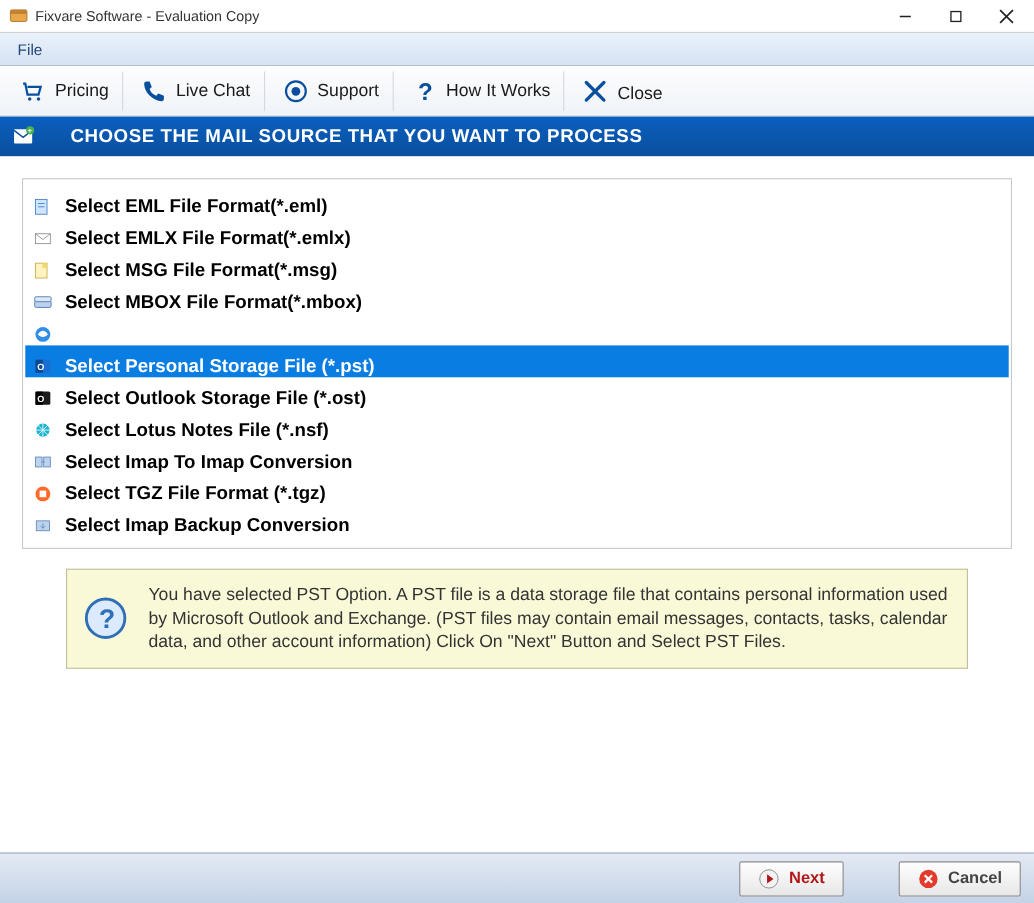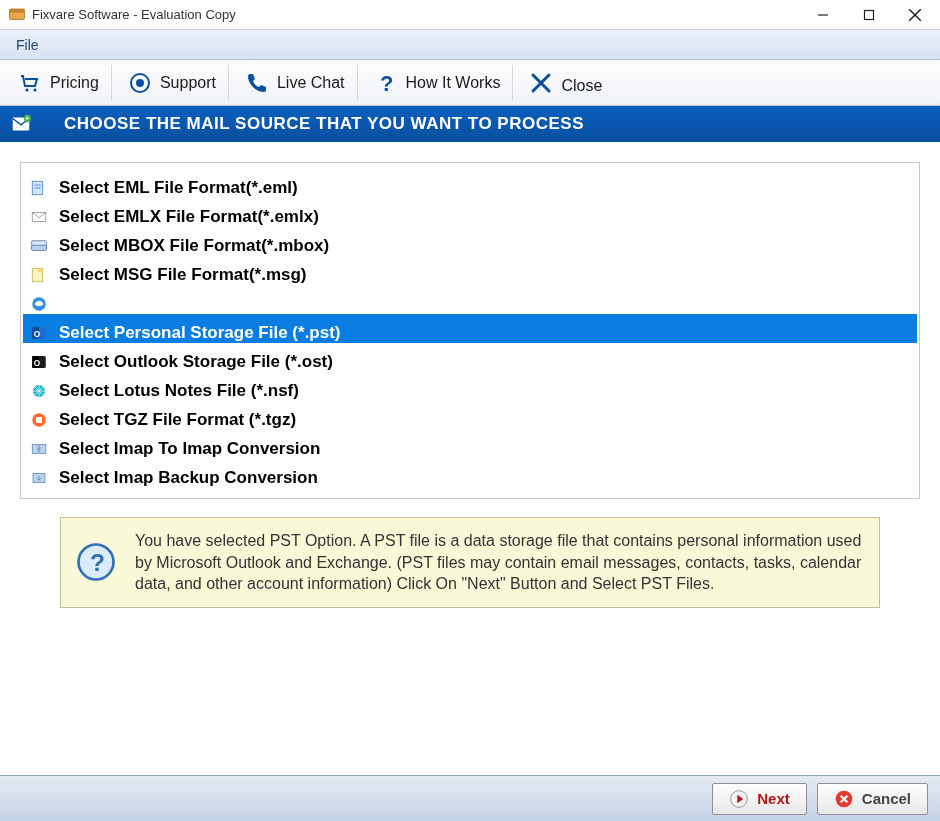--- a/index.html
+++ b/index.html
@@ -37,21 +37,21 @@
   .row .row-label { font-weight: bold; font-size: 17px; color: #000; }
   .row.selected { background: #0a7de3; }
   .row.selected .row-label { color: #fff; }
 
   
   .info-panel { margin: 18px 40px 0 40px; background: #f9f9d8; border: 1px solid #bfbf9a; padding: 12px 14px; display: flex; align-items: center; }
   .info-panel .info-icon { width: 42px; height: 42px; margin-right: 18px; flex-shrink:0; display:flex; align-items:center; justify-content:center; }
   .info-panel .info-text { color: #333; font-size: 16px; line-height: 1.35; }
 
   
-  .footer { position: absolute; bottom: 0; left: 0; right: 0; height: 46px; background: linear-gradient(#e4eaf3, #c4d2e6); border-top: 1px solid #8fa2bf; display: flex; align-items: center; justify-content: flex-end; padding: 0 12px; }
+  .footer { position: absolute; bottom: 0; left: 0; right: 0; height: 46px; background: linear-gradient(#e4eaf3, #c4d2e6); border-top: 1px solid #8fa2bf; display: flex; align-items: center; justify-content: flex-end; padding: 0 12px; gap: 40px; }
   .btn { height: 32px; background: linear-gradient(#fefefe,#e7e7e7); border: 1px solid #938f8f; border-radius: 2px; display: flex; align-items: center; padding: 0 16px; margin-left: 10px; cursor: pointer; font-size: 15px; font-weight: bold; }
   .btn .btn-icon { width: 20px; height: 20px; margin-right: 8px; display:flex; align-items:center; justify-content:center; }
   .btn .btn-label { color: #444; }
   .btn.primary .btn-label { color: #b01818; }
 
   svg { display:block; }
 </style>
 </head>
 <body>
 
@@ -94,33 +94,33 @@
           <path d="M3 5h2l2 10h10l2-7H7" fill="none" stroke="#0a4f9e" stroke-width="2"></path>
           <circle cx="9" cy="19" r="1.6" fill="#0a4f9e"></circle>
           <circle cx="17" cy="19" r="1.6" fill="#0a4f9e"></circle>
         </svg>
     </span>
     <span class="tool-label">Pricing</span>
   </div>
   <div class="tool-btn">
     <span class="tool-icon">
       <svg width="24" height="24" viewBox="0 0 24 24">
+          <path d="M5 3c-1 0-2 1-2 2 0 8 8 16 16 16 1 0 2-1 2-2v-3l-5-2-2 2c-3-1-5-3-6-6l2-2-2-5H5z" fill="#0a4f9e"></path>
+        </svg>
+    </span>
+    <span class="tool-label">Live Chat</span>
+  </div>
+  <div class="tool-btn">
+    <span class="tool-icon">
+      <svg width="24" height="24" viewBox="0 0 24 24">
           <circle cx="12" cy="12" r="9" fill="none" stroke="#0a4f9e" stroke-width="2"></circle>
           <circle cx="12" cy="12" r="4" fill="#0a4f9e"></circle>
         </svg>
     </span>
     <span class="tool-label">Support</span>
-  </div>
-  <div class="tool-btn">
-    <span class="tool-icon">
-      <svg width="24" height="24" viewBox="0 0 24 24">
-          <path d="M5 3c-1 0-2 1-2 2 0 8 8 16 16 16 1 0 2-1 2-2v-3l-5-2-2 2c-3-1-5-3-6-6l2-2-2-5H5z" fill="#0a4f9e"></path>
-        </svg>
-    </span>
-    <span class="tool-label">Live Chat</span>
   </div>
   <div class="tool-btn">
     <span class="tool-icon">
       <svg width="24" height="24" viewBox="0 0 24 24">
           <text x="6" y="20" font-size="22" font-weight="bold" fill="#0a4f9e">?</text>
         </svg>
     </span>
     <span class="tool-label">How It Works</span>
   </div>
   <div class="tool-btn">
@@ -167,35 +167,35 @@
               <rect x="3" y="6" width="18" height="12" fill="none" stroke="#888"></rect>
               <path d="M3 6l9 7 9-7" fill="none" stroke="#888"></path>
             </svg>
           </span>
         <span class="row-label">Select EMLX File Format(*.emlx)</span>
       </div>
 
       <div class="row">
         <span class="row-icon">
             <svg width="18" height="18" viewBox="0 0 24 24">
+              <rect x="3" y="3" width="14" height="18" fill="#fff3c2" stroke="#c9a93a"></rect>
+              <circle cx="14" cy="6" r="3" fill="#f2da6a"></circle>
+            </svg>
+          </span>
+        <span class="row-label">Select MSG File Format(*.msg)</span>
+      </div>
+
+      <div class="row">
+        <span class="row-icon">
+            <svg width="18" height="18" viewBox="0 0 24 24">
               <rect x="2" y="10" width="20" height="8" rx="2" fill="#b9d1ee" stroke="#4671aa"></rect>
               <rect x="2" y="5" width="20" height="6" rx="2" fill="#dbe8f7" stroke="#4671aa"></rect>
             </svg>
           </span>
         <span class="row-label">Select MBOX File Format(*.mbox)</span>
-      </div>
-
-      <div class="row">
-        <span class="row-icon">
-            <svg width="18" height="18" viewBox="0 0 24 24">
-              <rect x="3" y="3" width="14" height="18" fill="#fff3c2" stroke="#c9a93a"></rect>
-              <circle cx="14" cy="6" r="3" fill="#f2da6a"></circle>
-            </svg>
-          </span>
-        <span class="row-label">Select MSG File Format(*.msg)</span>
       </div>
 
       <div class="row">
         <span class="row-icon">
             <svg width="18" height="18" viewBox="0 0 24 24">
               <circle cx="12" cy="12" r="9" fill="#2e8ee8"></circle>
               <path d="M6 12c3-6 9-6 12 0-3 4-9 4-12 0z" fill="#fff"></path>
             </svg>
           </span>
       </div>
@@ -228,36 +228,36 @@
               <circle cx="12" cy="12" r="8" fill="#18b4d4"></circle>
               <path d="M12 4v16M4 12h16M6 6l12 12M18 6L6 18" stroke="#fff" stroke-width="1"></path>
             </svg>
           </span>
         <span class="row-label">Select Lotus Notes File (*.nsf)</span>
       </div>
 
       <div class="row">
         <span class="row-icon">
             <svg width="18" height="18" viewBox="0 0 24 24">
-              <circle cx="12" cy="12" r="9" fill="#ff6a2a"></circle>
-              <rect x="8" y="8" width="8" height="8" fill="#fff"></rect>
-            </svg>
-          </span>
-        <span class="row-label">Select TGZ File Format (*.tgz)</span>
-      </div>
-
-      <div class="row">
-        <span class="row-icon">
-            <svg width="18" height="18" viewBox="0 0 24 24">
               <rect x="3" y="6" width="8" height="12" fill="#bcd3ed" stroke="#5a84b8"></rect>
               <rect x="13" y="6" width="8" height="12" fill="#bcd3ed" stroke="#5a84b8"></rect>
               <path d="M10 12h4" stroke="#5a84b8"></path>
             </svg>
           </span>
         <span class="row-label">Select Imap To Imap Conversion</span>
+      </div>
+
+      <div class="row">
+        <span class="row-icon">
+            <svg width="18" height="18" viewBox="0 0 24 24">
+              <circle cx="12" cy="12" r="9" fill="#ff6a2a"></circle>
+              <rect x="8" y="8" width="8" height="8" fill="#fff"></rect>
+            </svg>
+          </span>
+        <span class="row-label">Select TGZ File Format (*.tgz)</span>
       </div>
 
       <div class="row">
         <span class="row-icon">
             <svg width="18" height="18" viewBox="0 0 24 24">
               <rect x="4" y="6" width="16" height="12" fill="#bcd3ed" stroke="#5a84b8"></rect>
               <path d="M12 9v6m-3-3l3 3 3-3" fill="none" stroke="#5a84b8"></path>
             </svg>
           </span>
         <span class="row-label">Select Imap Backup Conversion</span>

